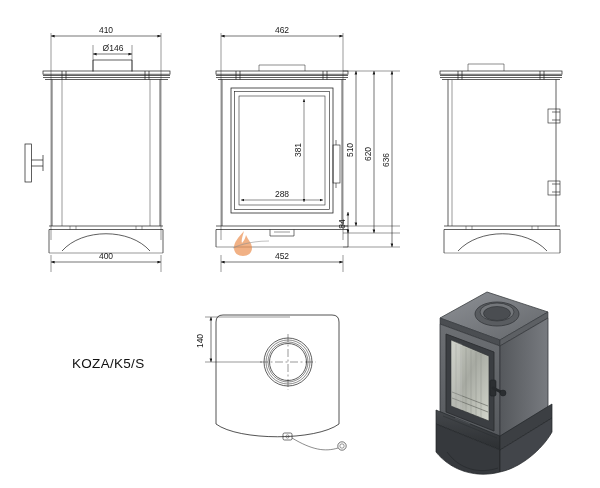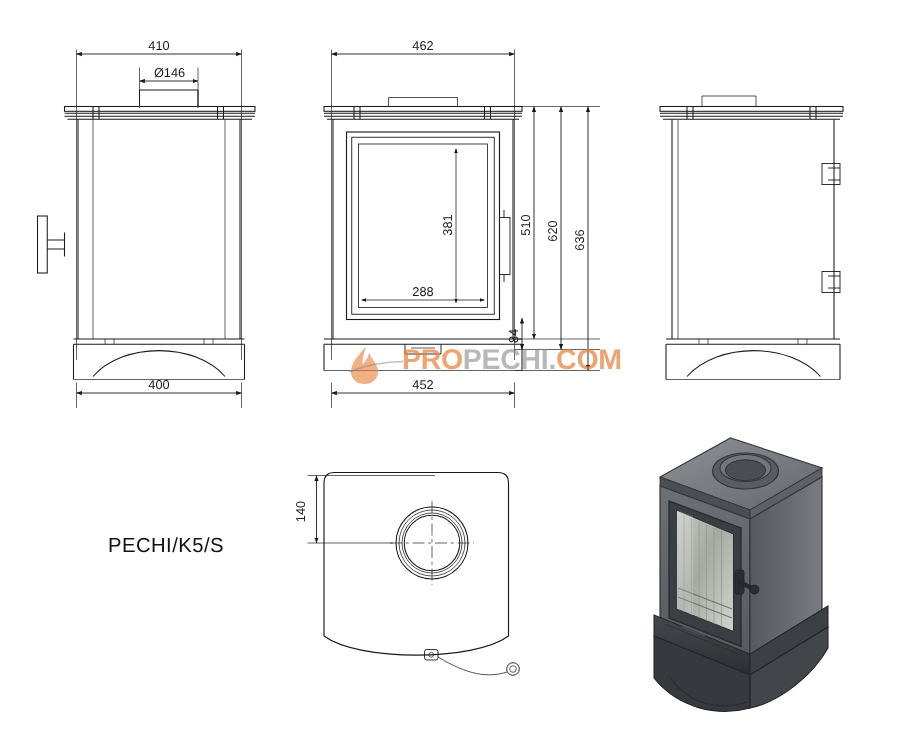--- a/index.html
+++ b/index.html
@@ -318,24 +318,21 @@
     <path d="M436,424 L436,452 C452,472 478,478 500,472 L500,450 Z" fill="#36393d" stroke="#212427" stroke-width="0.7"></path>
     <path d="M500,450 L500,472 C520,468 542,450 552,432 L552,418 Z" fill="#42454a" stroke="#212427" stroke-width="0.7"></path>
 
     <path d="M447,452 C460,470 480,474 498,468" fill="none" stroke="#24272a" stroke-width="0.8" opacity="0.8"></path>
 
     <path d="M443,416 L497,438" stroke="#2a2d30" stroke-width="0.6" opacity="0.8"></path>
     <path d="M455,418 L470,424" stroke="#6c6f73" stroke-width="0.7" opacity="0.6"></path>
   </g>
 </svg>
 
-<div class="label-koza">PECHI/K5/S</div>
+<div class="label-koza">KOZA/K5/S</div>
 
 <div class="wm">
   <svg width="42" height="30" viewBox="0 0 42 30">
     <path d="M16,3 C10,10 6,14 6,20 C6,25 10,28 15,28 C20,28 24,25 24,20
              C24,15 20,12 18,7 C17.4,10 16.5,12 14,15 C13,12 15,7 16,3 Z" fill="#e8813a" opacity="0.62"></path>
     <path d="M5,20 C14,16 28,13 41,13" fill="none" stroke="#8d8d8d" stroke-width="1.1" opacity="0.55"></path>
   </svg>
-  <div class="wm-text">
-    <span class="wm-pro">PRO</span><span class="wm-pechi">PECHI.</span><span class="wm-com">COM</span>
-  </div>
 </div>
 
 </body></html>

